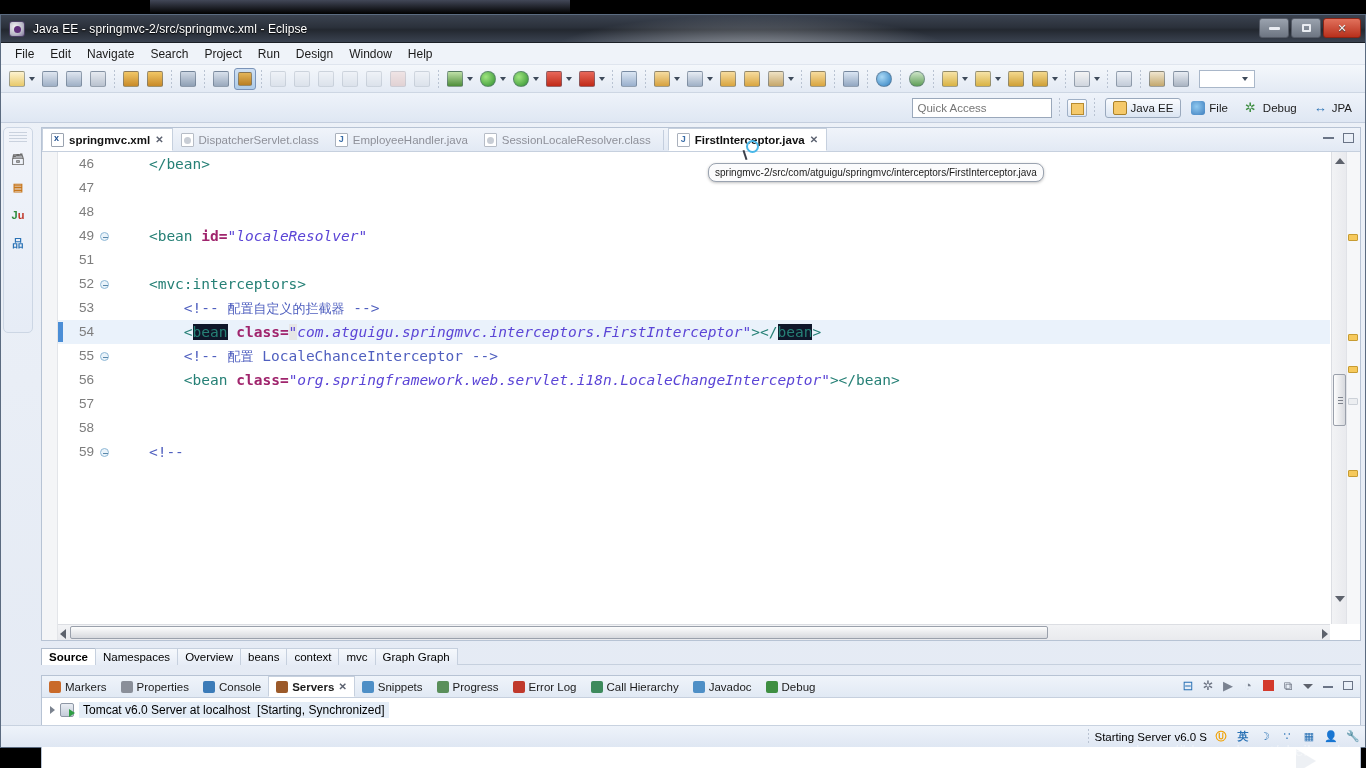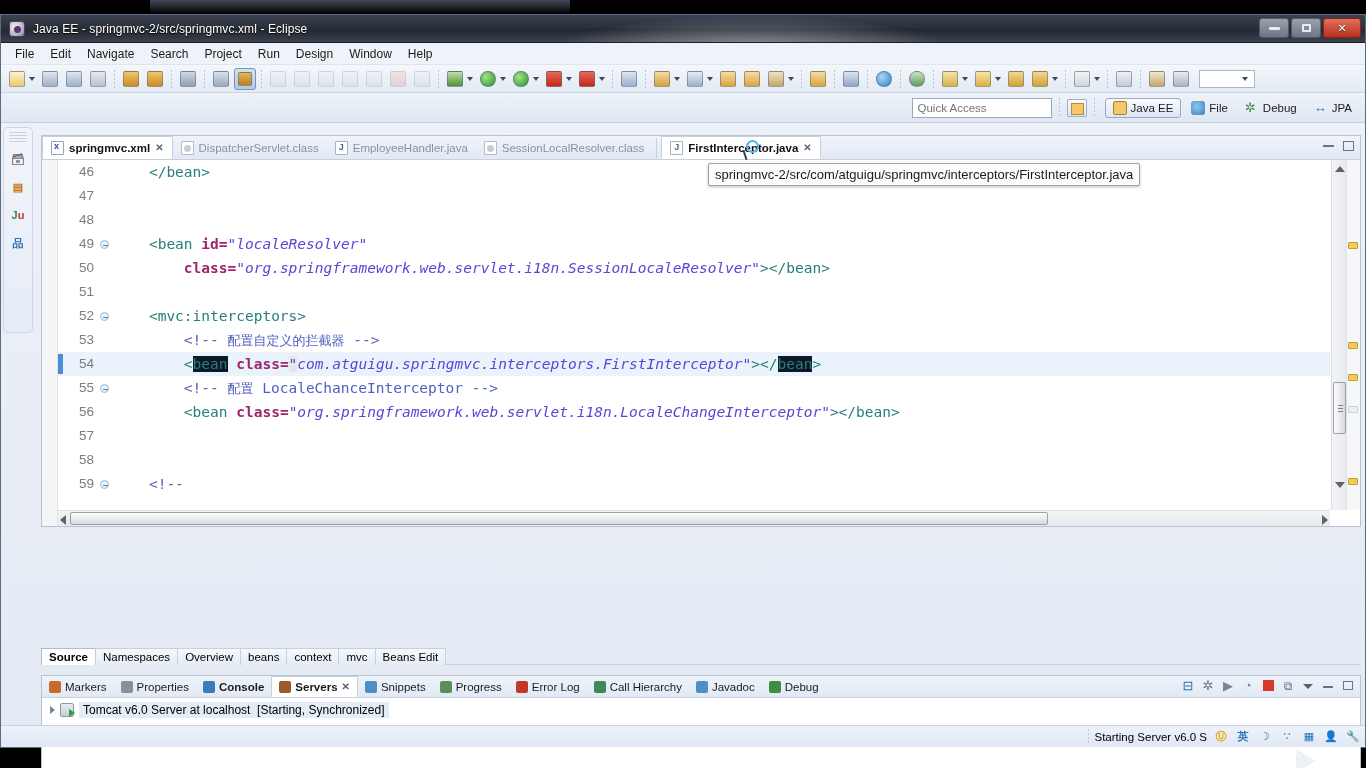--- a/index.html
+++ b/index.html
@@ -101,21 +101,21 @@
     background:linear-gradient(to bottom,#f1f4fa,#e6ecf6);
     border:1px solid #ccd6e4; border-radius:5px;
   }
   .minibar .mtitle{ margin:4px auto 2px; width:18px; height:10px;
     background:repeating-linear-gradient(to bottom,#b9c3d2 0 1px,transparent 1px 3px); opacity:.7;}
   .mico { width:22px;height:22px;margin:6px auto; display:flex;align-items:center;justify-content:center;
      font-size:11px;font-weight:bold;}
 
   
   .editor {
-    position:absolute; left:40px; top:12px; right:4px; height:392px;
+    position:absolute; left:40px; top:4px; right:4px; height:514px;
     background:#fff; border:1px solid #b7c3d4;
   }
   .etabs {
     height:24px; background:linear-gradient(to bottom,#f0f4fa,#e2e9f4);
     display:flex; align-items:flex-end; position:relative;
     border-bottom:1px solid #c6d0de;
   }
   .etab { display:flex;align-items:center;gap:5px;height:23px;padding:0 8px;font-size:11.5px;color:#8e9099; }
   .etab.active { background:#fff; border:1px solid #c6d0de; border-bottom:1px solid #fff;
      color:#111; font-weight:bold; }
@@ -131,22 +131,22 @@
   .etab-sep{ width:1px;height:20px;background:#c4cede;margin:0 4px; align-self:center;}
 
   .e-min, .e-max { position:absolute; right:0; top:2px; width:18px;height:16px; }
   .e-min .b{ position:absolute; left:3px; top:7px; width:11px;height:2px;background:#6a7486;}
   .e-max { right:-20px; }
   .e-max .b{ position:absolute; left:3px; top:3px; width:11px;height:10px;border:1.5px solid #6a7486;}
 
   
   .tooltip {
     position:absolute; left:708px; top:163px; z-index:40;
-    background:#fbfbfc; border:1px solid #9aa3b0; border-radius:2px;
-    padding:3px 6px; font-size:13px; color:#1b1b1b;
+    background:#fbfbfc; border:1px solid #9aa3b0; border-radius:8px;
+    padding:3px 6px; font-size:10px; color:#1b1b1b;
     box-shadow:0 1px 3px rgba(0,0,0,.25);
   }
   .cursor-ico{
     position:absolute; left:740px; top:138px; z-index:41; width:24px;height:24px;
   }
   .cursor-ico .ring{ position:absolute;left:6px;top:2px;width:13px;height:13px;border-radius:50%;
      border:2px solid #48b7e8; }
   .cursor-ico .tail{ position:absolute;left:4px;top:12px;width:2px;height:10px;background:#3a3f49;
      transform:rotate(-18deg);}
 
@@ -488,21 +488,21 @@
             <div class="etab">
               <span class="ic ic-class"></span>
               <span>DispatcherServlet.class</span>
             </div>
             <div class="etab">
               <span class="ic ic-java"></span>
               <span>EmployeeHandler.java</span>
             </div>
             <div class="etab">
               <span class="ic ic-class"></span>
-              <span>SessionLocalResolver.class</span>
+              <span>SessionLocaleResolver.class</span>
             </div>
             <span class="etab-sep"></span>
             <div class="etab active">
               <span class="ic ic-java"></span>
               <span>FirstInterceptor.java</span>
               <span class="x">✕</span>
             </div>
           </div>
         <div class="e-min" style="right:22px;">
             <span class="b"></span>
@@ -511,21 +511,20 @@
             <span class="b"></span>
           </div>
 
         <div class="codewrap">
           <div class="gutter"></div>
           <div class="lines" id="codelines">
               <div class="row"><span class="lno">46</span><span class="code"><span class="tk-plain">    </span><span class="tk-tag">&lt;/bean&gt;</span></span></div>
               <div class="row"><span class="lno">47</span><span class="code"></span></div>
               <div class="row"><span class="lno">48</span></div>
               <div class="row"><span class="lno">49</span><span class="fold"></span><span class="code"><span class="tk-plain">    </span><span class="tk-tag">&lt;bean </span><span class="tk-attr">id=</span><span class="tk-val">"localeResolver"</span></span></div>
-              <div class="row"><span class="lno">50</span><span class="code"><span class="tk-plain">        </span><span class="tk-attr">class=</span><span class="tk-val">"org.springframework.web.servlet.i18n.SessionLocaleResolver"</span><span class="tk-tag">&gt;&lt;/bean&gt;</span></span></div>
               <div class="row"><span class="lno">51</span><span class="code"></span></div>
               <div class="row"><span class="lno">52</span><span class="fold"></span><span class="code"><span class="tk-plain">    </span><span class="tk-tag">&lt;mvc:interceptors&gt;</span></span></div>
               <div class="row"><span class="lno">53</span><span class="code"><span class="tk-plain">        </span><span class="tk-com">&lt;!-- </span><span class="tk-com cn">配置自定义的拦截器</span><span class="tk-com"> --&gt;</span></span></div>
               <div class="row cur"><span class="cur-marker"></span><span class="lno">54</span><span class="code"><span class="tk-plain">        </span><span class="tk-tag">&lt;</span><span class="tk-tag hl">bean</span><span class="tk-attr"> class=</span><span class="tk-val hl2">"</span><span class="tk-val">com.atguigu.springmvc.interceptors.FirstInterceptor"</span><span class="tk-tag">&gt;</span><span class="tk-tag">&lt;/</span><span class="tk-tag hl">bean</span><span class="tk-tag">&gt;</span></span></div>
               <div class="row"><span class="lno">55</span><span class="fold"></span><span class="code"><span class="tk-plain">        </span><span class="tk-com">&lt;!-- </span><span class="tk-com cn">配置</span><span class="tk-com"> LocaleChanceInterceptor --&gt;</span></span></div>
               <div class="row"><span class="lno">56</span><span class="code"><span class="tk-plain">        </span><span class="tk-tag">&lt;bean </span><span class="tk-attr">class=</span><span class="tk-val">"org.springframework.web.servlet.i18n.LocaleChangeInterceptor"</span><span class="tk-tag">&gt;&lt;/bean&gt;</span></span></div>
               <div class="row"><span class="lno">57</span></div>
               <div class="row"><span class="lno">58</span><span class="code"></span></div>
               <div class="row"><span class="lno">59</span><span class="fold"></span><span class="code"><span class="tk-plain">    </span><span class="tk-com">&lt;!--</span></span></div>
             </div>
@@ -554,35 +553,35 @@
         </div>
       </div>
 
       <div class="formtabs" id="formtabs">
           <div class="ftab active">Source</div>
           <div class="ftab">Namespaces</div>
           <div class="ftab">Overview</div>
           <div class="ftab">beans</div>
           <div class="ftab">context</div>
           <div class="ftab">mvc</div>
-          <div class="ftab">Beans Edit</div>
+          <div class="ftab">Graph Graph</div>
           <div class="ftab-fill"></div>
         </div>
 
       <div class="bottomview">
         <div class="btabs" id="btabs">
           <div class="btab">
               <span class="bticon" style="background: rgb(201, 106, 42);"></span>
               <span>Markers</span>
             </div>
             <div class="btab">
               <span class="bticon" style="background: rgb(138, 143, 153);"></span>
               <span>Properties</span>
             </div>
-            <div class="btab" style="font-weight: bold;">
+            <div class="btab" style="font-weight: normal;">
               <span class="bticon" style="background: rgb(59, 123, 184);"></span>
               <span>Console</span>
             </div>
             <div class="btab active">
               <span class="bticon" style="background: rgb(156, 90, 42);"></span>
               <span>Servers</span>
               <span style="font-size: 10px; color: rgb(92, 98, 112);">✕</span>
             </div>
             <div class="btab">
               <span class="bticon" style="background: rgb(78, 143, 198);"></span>

